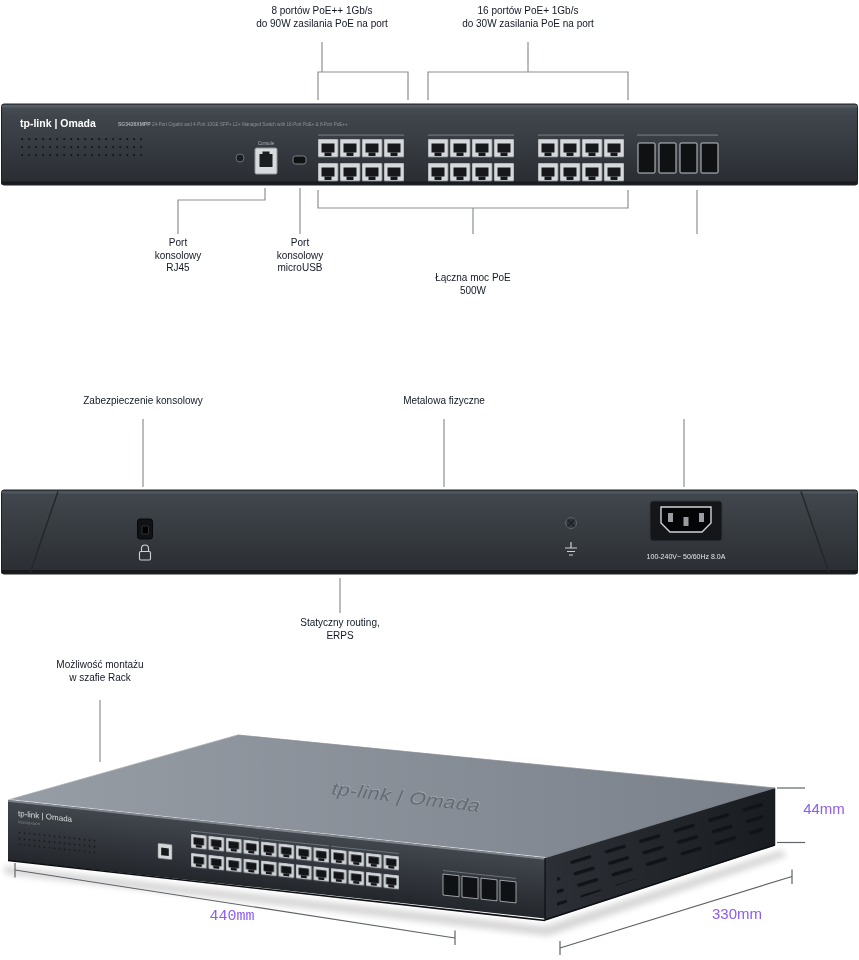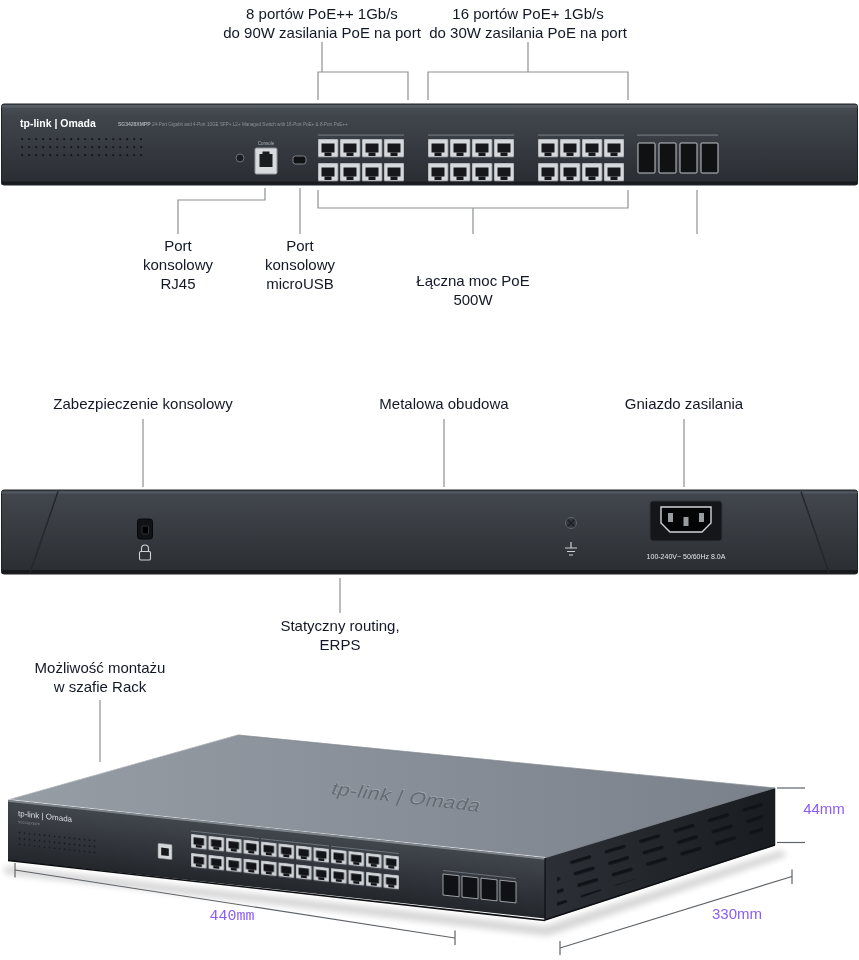--- a/index.html
+++ b/index.html
@@ -1,19 +1,19 @@
 <!DOCTYPE html>
 <html><head>
 <meta charset="utf-8">
 <style>
   html,body{margin:0;padding:0;background:#fff;}
   .stage{position:relative;width:859px;height:960px;background:#ffffff;overflow:hidden;
          font-family:"Liberation Sans",sans-serif;}
   svg.layer{position:absolute;left:0;}
-  .callout{position:absolute;color:#121826;font-size:15px;line-height:1.26;text-align:center;
+  .callout{position:absolute;color:#121826;font-size:10px;line-height:1.26;text-align:center;
            white-space:pre-line;font-family:"Liberation Sans",sans-serif;}
   .dim{font-size:15px;color:#8b5cf6;}
 </style>
 </head>
 <body>
 
 <div class="stage">
 
   <svg class="layer" style="top:0" width="859" height="960" viewBox="0 0 859 960">
     <g fill="none" stroke="#8c9094" stroke-width="1.2">
@@ -222,22 +222,21 @@
   <div class="callout" style="left:118px;top:237px;width:120px;">Port
 konsolowy
 RJ45</div>
   <div class="callout" style="left:240px;top:237px;width:120px;">Port
 konsolowy
 microUSB</div>
   <div class="callout" style="left:363px;top:237px;width:220px;margin-top:35px;">Łączna moc PoE
 500W</div>
 
   <div class="callout" style="left:23px;top:395px;width:240px;">Zabezpieczenie konsolowy</div>
-  <div class="callout" style="left:334px;top:395px;width:220px;">Metalowa obudowa</div>
-  <div class="callout" style="left:574px;top:395px;width:220px;">Gniazdo zasilania</div>
+  <div class="callout" style="left:334px;top:395px;width:220px;">Metalowa fizyczne</div>
   <div class="callout" style="left:240px;top:617px;width:200px;">Statyczny routing,
 ERPS</div>
   <div class="callout" style="left:5px;top:659px;width:190px;">Możliwość montażu
 w szafie Rack</div>
 
   <div class="callout dim" style="left:182px;top:908px;width:100px;font-family:Liberation Mono, monospace;">440mm</div>
   <div class="callout dim" style="left:687px;top:905px;width:100px;">330mm</div>
   <div class="callout dim" style="left:794px;top:800px;width:60px;">44mm</div>
 
 </div>

